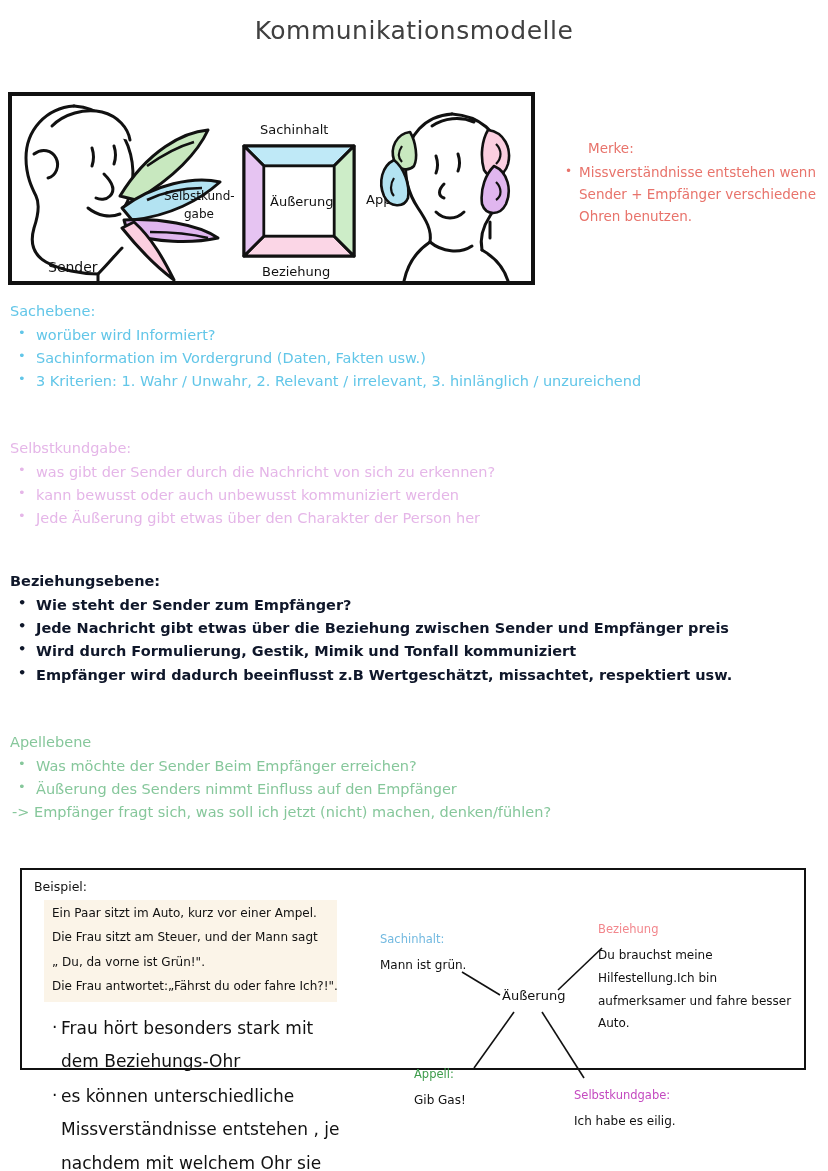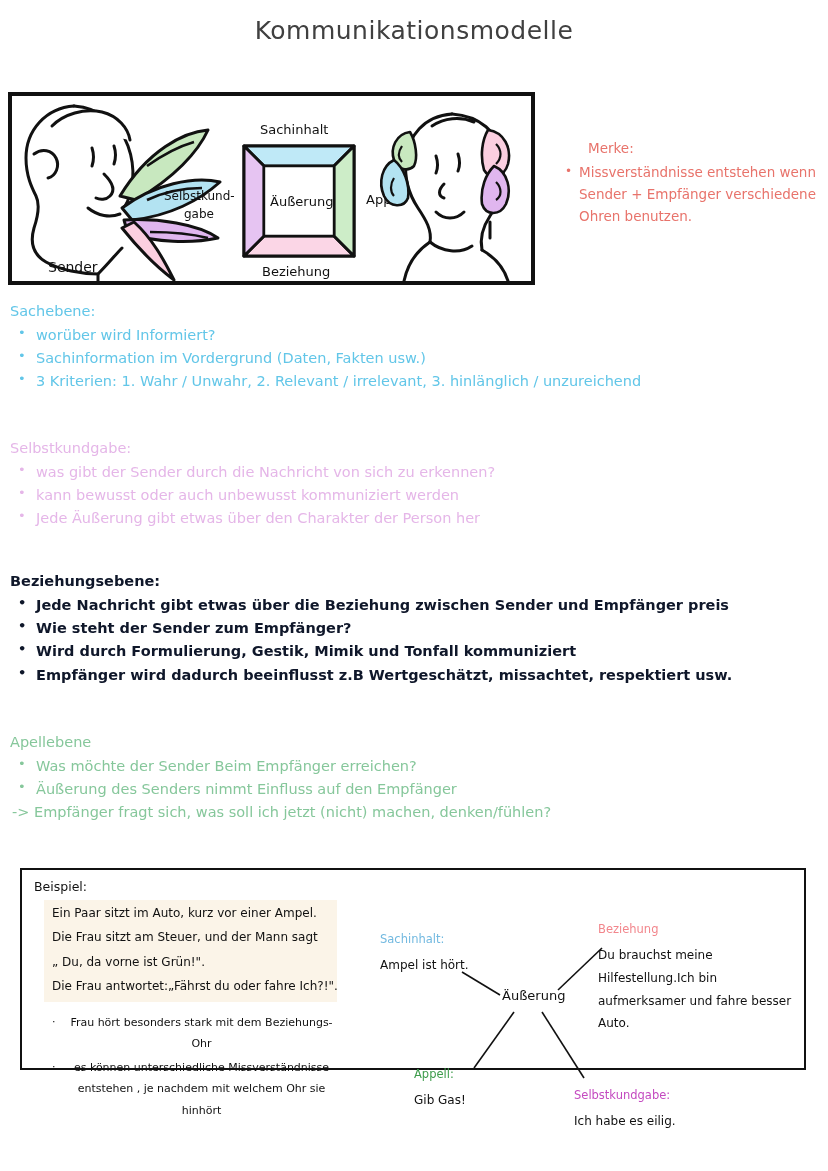--- a/index.html
+++ b/index.html
@@ -131,25 +131,24 @@
   #example-story p:last-child { margin-bottom: 0; }
 
   #example-notes {
     position: absolute; top: 142px; left: 30px;
     width: 290px;
     margin: 0; padding: 0; list-style: none;
   }
   #example-notes li {
     position: relative;
     padding-left: 9px;
-    font-size: 11px;
+    font-size: 17px;
     color: #111;
     line-height: 1.95;
     margin-bottom: 2px;
-    text-align: center;
   }
   #example-notes li::before {
     content: "·";
     position: absolute; left: 0; top: -1px;
   }
 
   
   #mindmap {
     position: absolute;
     top: 0; left: 340px;
@@ -289,22 +288,22 @@
     <ul class="level-list">
       <li class="bullet">was gibt der Sender durch die Nachricht von sich zu erkennen?</li>
       <li class="bullet">kann bewusst oder auch unbewusst kommuniziert werden</li>
       <li class="bullet">Jede Äußerung gibt etwas über den Charakter der Person her</li>
     </ul>
   </div>
 
   <div class="level-section" id="section-beziehungsebene">
     <div class="level-heading">Beziehungsebene:</div>
     <ul class="level-list">
+      <li class="bullet">Wie steht der Sender zum Empfänger?</li>
       <li class="bullet">Jede Nachricht gibt etwas über die Beziehung zwischen Sender und Empfänger preis</li>
-      <li class="bullet">Wie steht der Sender zum Empfänger?</li>
       <li class="bullet">Wird durch Formulierung, Gestik, Mimik und Tonfall kommuniziert</li>
       <li class="bullet">Empfänger wird dadurch beeinflusst z.B Wertgeschätzt, missachtet, respektiert usw.</li>
     </ul>
   </div>
 
   <div class="level-section" id="section-apellebene">
     <div class="level-heading">Apellebene</div>
     <ul class="level-list">
       <li class="bullet">Was möchte der Sender Beim Empfänger erreichen?</li>
       <li class="bullet">Äußerung des Senders nimmt Einfluss auf den Empfänger</li>
@@ -335,21 +334,21 @@
           <line x1="196" y1="120" x2="240" y2="78"></line>
           <line x1="152" y1="142" x2="112" y2="198"></line>
           <line x1="180" y1="142" x2="222" y2="208"></line>
         </g>
       </svg>
 
       <div class="mm-node" id="mm-center">Äußerung</div>
 
       <div class="mm-node" id="mm-sachinhalt">
         <div class="mm-title">Sachinhalt:</div>
-        <div class="mm-text nowrap">Ampel ist hört.</div>
+        <div class="mm-text nowrap">Mann ist grün.</div>
       </div>
 
       <div class="mm-node" id="mm-beziehung">
         <div class="mm-title">Beziehung</div>
         <div class="mm-text">Du brauchst meine Hilfestellung.Ich bin aufmerksamer und fahre besser Auto.</div>
       </div>
 
       <div class="mm-node" id="mm-appell">
         <div class="mm-title">Appell:</div>
         <div class="mm-text nowrap">Gib Gas!</div>

